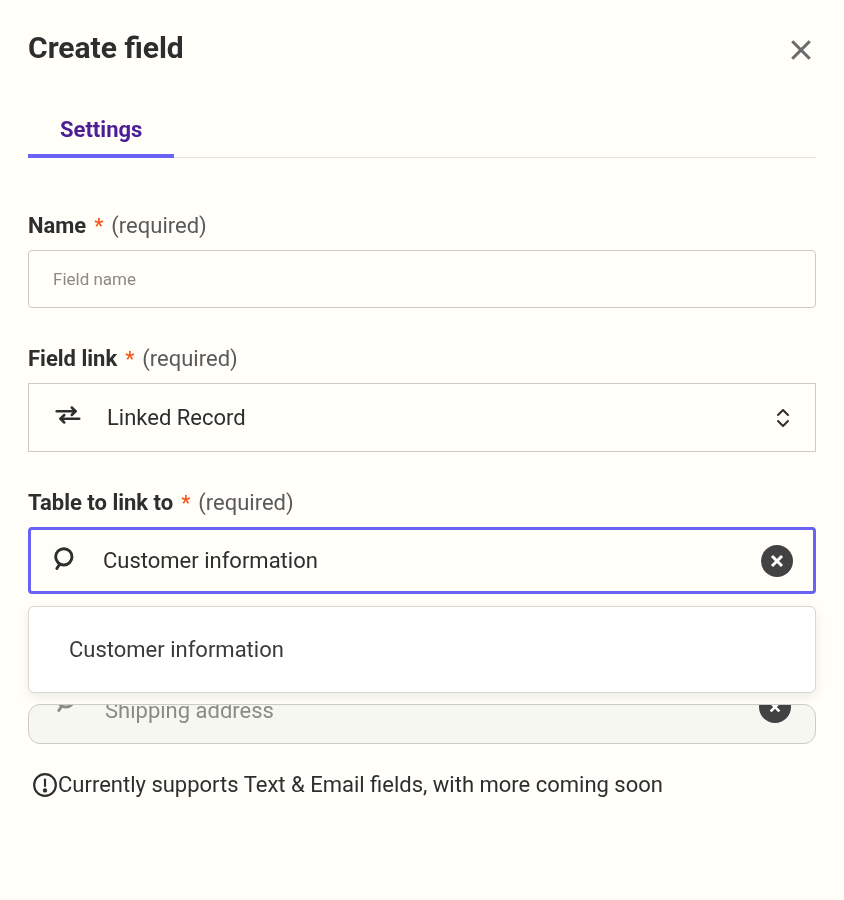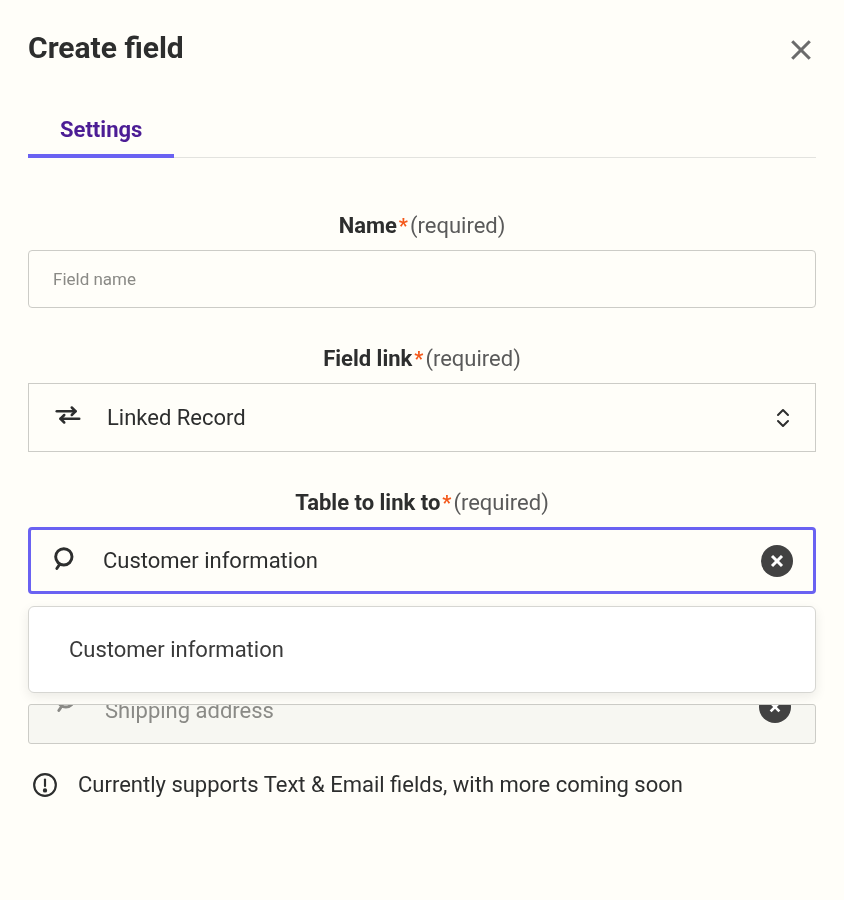--- a/index.html
+++ b/index.html
@@ -56,23 +56,22 @@
       color: #4c1d95;
       font-weight: 700;
       border-bottom-color: #6a62f2;
     }
     .form-group {
       margin-bottom: 38px;
     }
     .label-row {
       display: flex;
       align-items: baseline;
-      gap: 2px;
+      gap: 8px;
       margin-bottom: 12px;
-      justify-content: center;
     }
     .field-label {
       font-size: 22px;
       font-weight: 700;
       color: #2d2e2e;
     }
     .required-star {
       color: #f4581a;
       font-size: 20px;
       font-weight: 700;
@@ -187,21 +186,21 @@
       font-size: 22px;
       color: #3a3a3a;
       cursor: pointer;
     }
     .underlay-group {
       margin-top: 110px;
     }
     .underlay-select {
       width: 100%;
       border: 1px solid #ccccc7;
-      border-radius: 3px;
+      border-radius: 12px;
       padding: 0 24px 16px 24px;
       font-size: 22px;
       color: #8a8a86;
       background: #f7f7f2;
       display: flex;
       align-items: flex-end;
       justify-content: space-between;
       height: 40px;
       overflow: hidden;
     }
@@ -216,21 +215,20 @@
       border-radius: 50%;
       background: #424242;
       display: flex;
       align-items: center;
       justify-content: center;
       transform: translateY(-4px);
     }
     .info-row {
       display: flex;
       align-items: flex-start;
-      gap: 20px;
       margin-top: 24px;
       padding-left: 4px;
     }
     .info-icon {
       margin-top: 4px;
     }
     .info-icon svg {
       width: 26px;
       height: 26px;
     }

